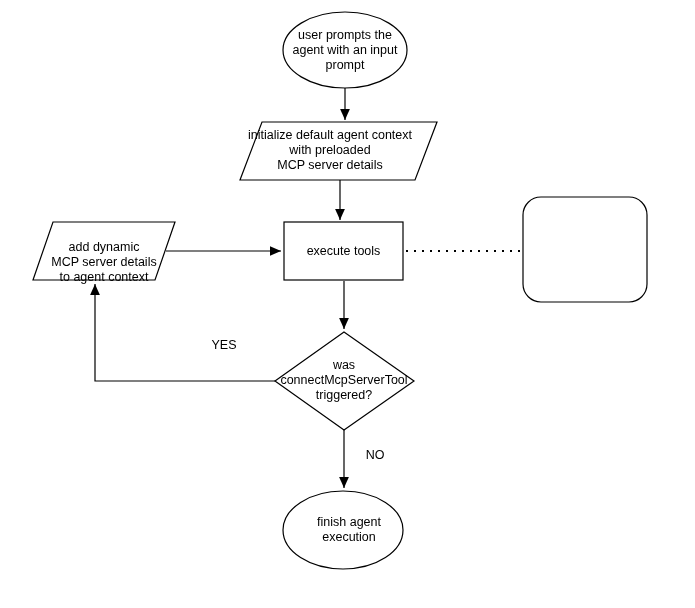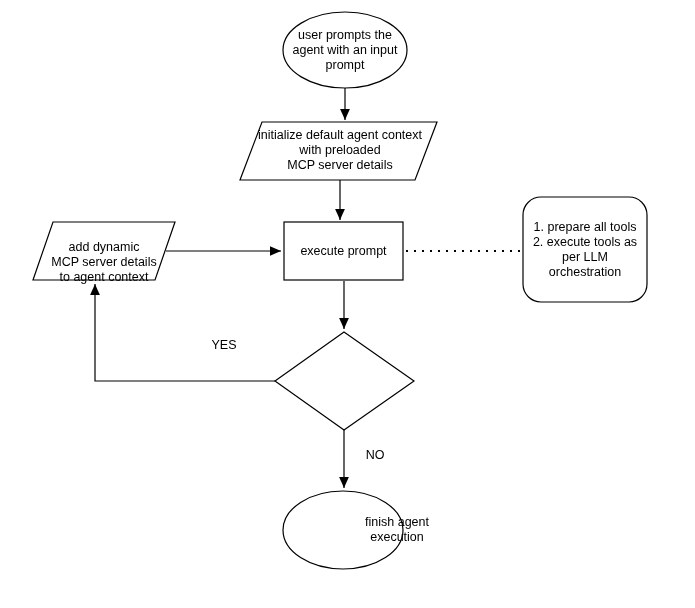--- a/index.html
+++ b/index.html
@@ -73,36 +73,35 @@
     <path class="shape" d="M53 222 L175 222 L155 280 L33 280 Z"></path>
     <rect class="shape" x="523" y="197" width="124" height="105" rx="18" ry="18"></rect>
     <path class="shape" d="M344 332 L414 381 L344 430 L275 381 Z"></path>
     <ellipse class="shape" cx="343" cy="530" rx="60" ry="39"></ellipse>
   </svg>
 
   <div class="label" style="left:275px; top:28px; width:140px;">user prompts the
 agent with an input
 prompt</div>
 
-  <div class="label" style="left:240px; top:128px; width:200px;">initialize default agent context
+  <div class="label" style="left:230px; top:128px; width:200px;">initialize default agent context
 with preloaded
 MCP server details</div>
 
-  <div class="label" style="left:284px; top:244px; width:119px;">execute prompt</div>
+  <div class="label" style="left:284px; top:244px; width:119px;">execute tools</div>
 
   <div class="label" style="left:34px; top:240px; width:140px;">add dynamic
 MCP server details
 to agent context</div>
 
-  <div class="label" style="left:525px; top:220px; width:120px;">1. prepare all tools
-2. execute tools as
-per LLM
-orchestration</div>
 
+  <div class="label" style="left:269px; top:358px; width:150px;">was
+connectMcpServerTool
+triggered?</div>
 
-  <div class="label" style="left:283px; top:515px; width:132px;padding-left:48px;">finish agent
+  <div class="label" style="left:283px; top:515px; width:132px;">finish agent
 execution</div>
 
   <div class="label" style="left:204px; top:338px; width:40px;">YES</div>
 
   <div class="label" style="left:360px; top:448px; width:30px;">NO</div>
 
 </div>
 
 </body></html>

